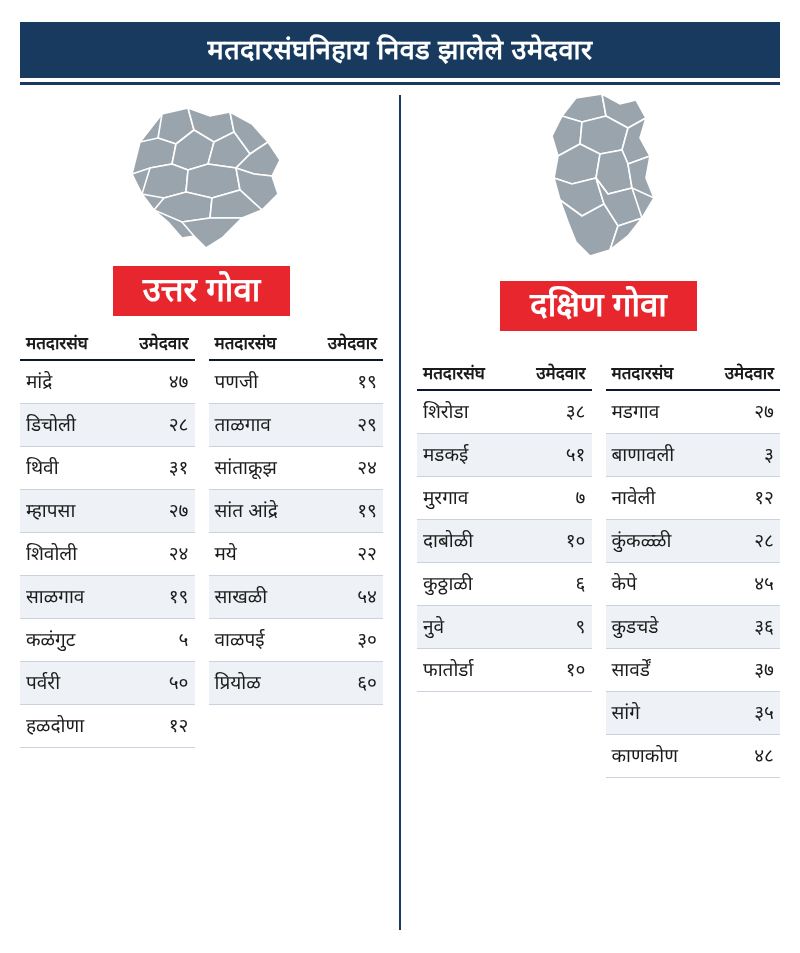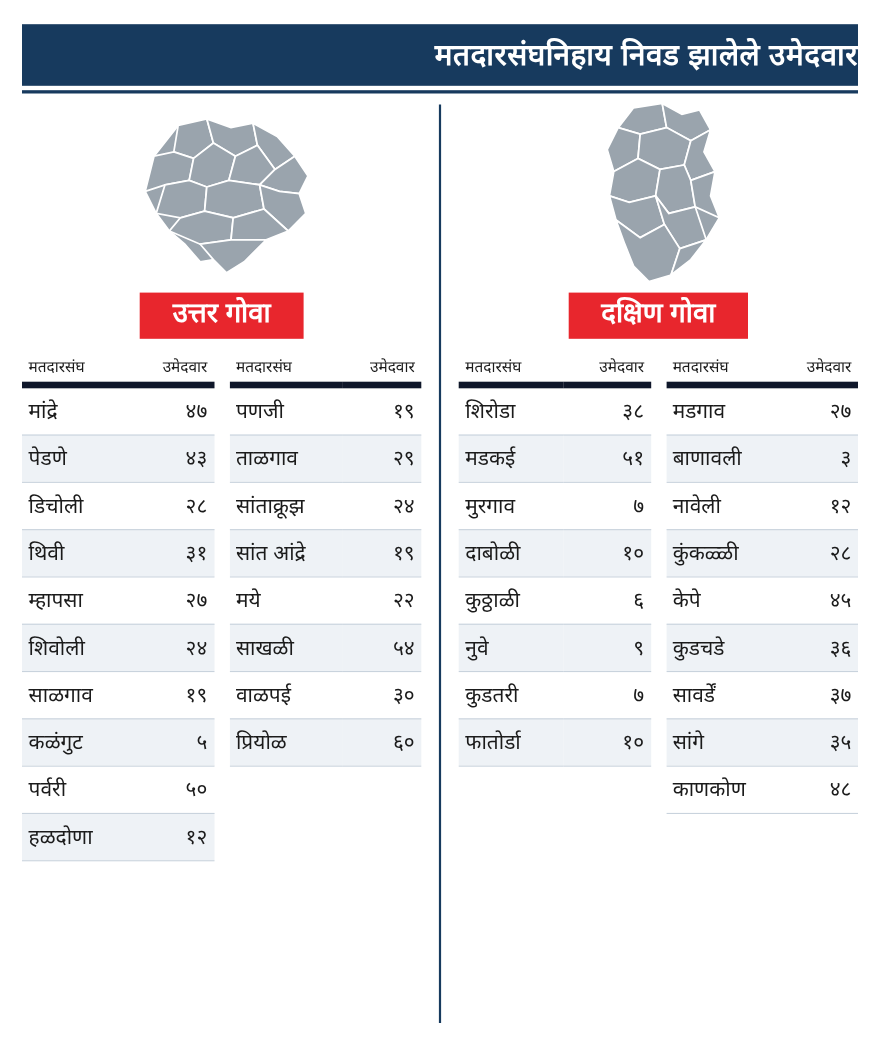--- a/index.html
+++ b/index.html
@@ -19,21 +19,21 @@
     height: 953px;
     position: relative;
     padding: 22px 20px 16px 20px;
   }
   
   .banner {
     background: #173a5e;
     height: 56px;
     display: flex;
     align-items: center;
-    justify-content: flex-end;
+    justify-content: center;
     margin: 0 0 0 0;
   }
   .banner-title {
     color: #ffffff;
     font-size: 27px;
     font-weight: bold;
     letter-spacing: 0.5px;
     line-height: 1;
   }
   .banner-rule {
@@ -48,40 +48,40 @@
     height: 835px;
   }
   .panel {
     flex: 1 1 50%;
     display: flex;
     flex-direction: column;
     align-items: center;
     position: relative;
   }
   .panel.left { padding-right: 14px; }
-  .panel.right { padding-left: 14px; }
+  .panel.right { padding-left: 14px; gap: 15px; }
   .divider {
     width: 2px;
     background: #173a5e;
     margin: 0 2px;
   }
   
   .map-wrap {
     height: 165px;
     display: flex;
     align-items: center;
     justify-content: center;
     width: 100%;
   }
   .map-wrap svg { display: block; }
   
   .region-label {
     background: #e8262d;
     color: #ffffff;
-    font-size: 25px;
+    font-size: 33px;
     font-weight: bold;
     padding: 6px 30px 8px 30px;
     margin-top: 6px;
     line-height: 1.1;
     text-align: center;
   }
   
   .tables {
     display: flex;
     width: 100%;
@@ -90,24 +90,24 @@
   }
   .half-table {
     flex: 1 1 50%;
   }
   table {
     width: 100%;
     border-collapse: collapse;
     font-size: 19px;
   }
   th {
-    font-size: 14px;
-    font-weight: normal;
+    font-size: 17px;
+    font-weight: bold;
     padding: 3px 6px 5px 6px;
-    border-bottom: 6px solid #0f172a;
+    border-bottom: 2px solid #0f172a;
     text-align: left;
     white-space: nowrap;
   }
   th.num { text-align: right; }
   td {
     padding: 7px 6px 9px 6px;
     border-bottom: 1px solid #c9d3dd;
     white-space: nowrap;
   }
   td.num { text-align: right; }
@@ -158,24 +158,20 @@
                 <th>मतदारसंघ</th>
                 <th class="num">उमेदवार</th>
               </tr>
             </thead>
             <tbody>
               <tr>
                   <td>मांद्रे</td>
                   <td class="num">४७</td>
                 </tr>
               <tr>
-                  <td>पेडणे</td>
-                  <td class="num">४३</td>
-                </tr>
-              <tr>
                   <td>डिचोली</td>
                   <td class="num">२८</td>
                 </tr>
               <tr>
                   <td>थिवी</td>
                   <td class="num">३१</td>
                 </tr>
               <tr>
                   <td>म्हापसा</td>
                   <td class="num">२७</td>
@@ -302,24 +298,20 @@
                 </tr>
               <tr>
                   <td>कुठ्ठाळी</td>
                   <td class="num">६</td>
                 </tr>
               <tr>
                   <td>नुवे</td>
                   <td class="num">९</td>
                 </tr>
               <tr>
-                  <td>कुडतरी</td>
-                  <td class="num">७</td>
-                </tr>
-              <tr>
                   <td>फातोर्डा</td>
                   <td class="num">१०</td>
                 </tr>
             </tbody>
           </table>
         </div>
         <div class="half-table">
           <table>
             <thead>
               <tr>

